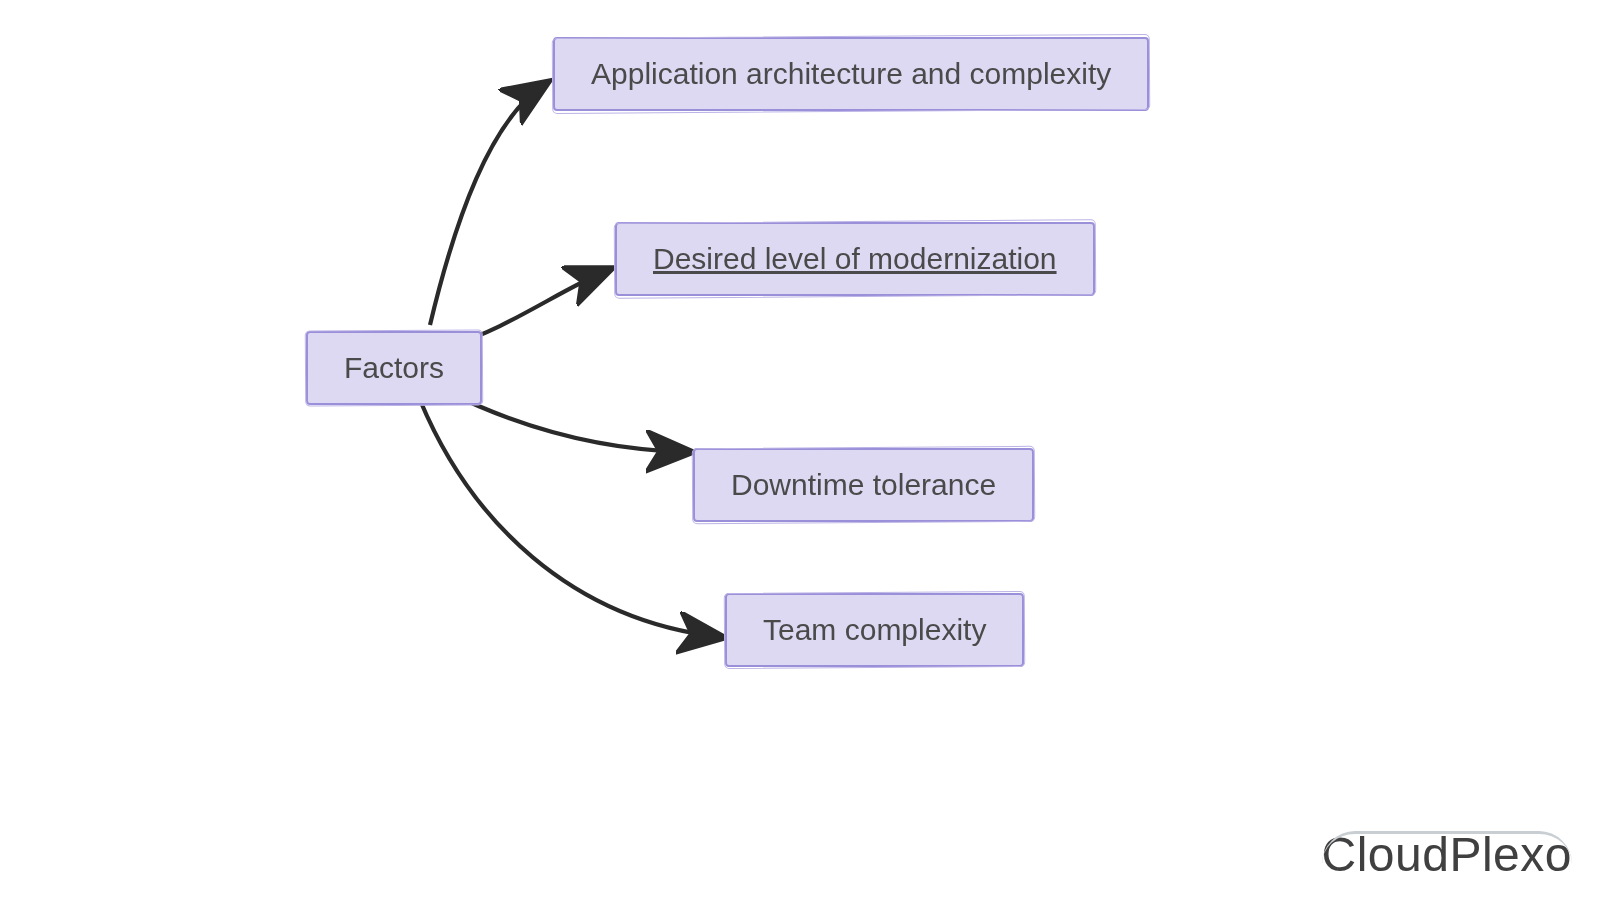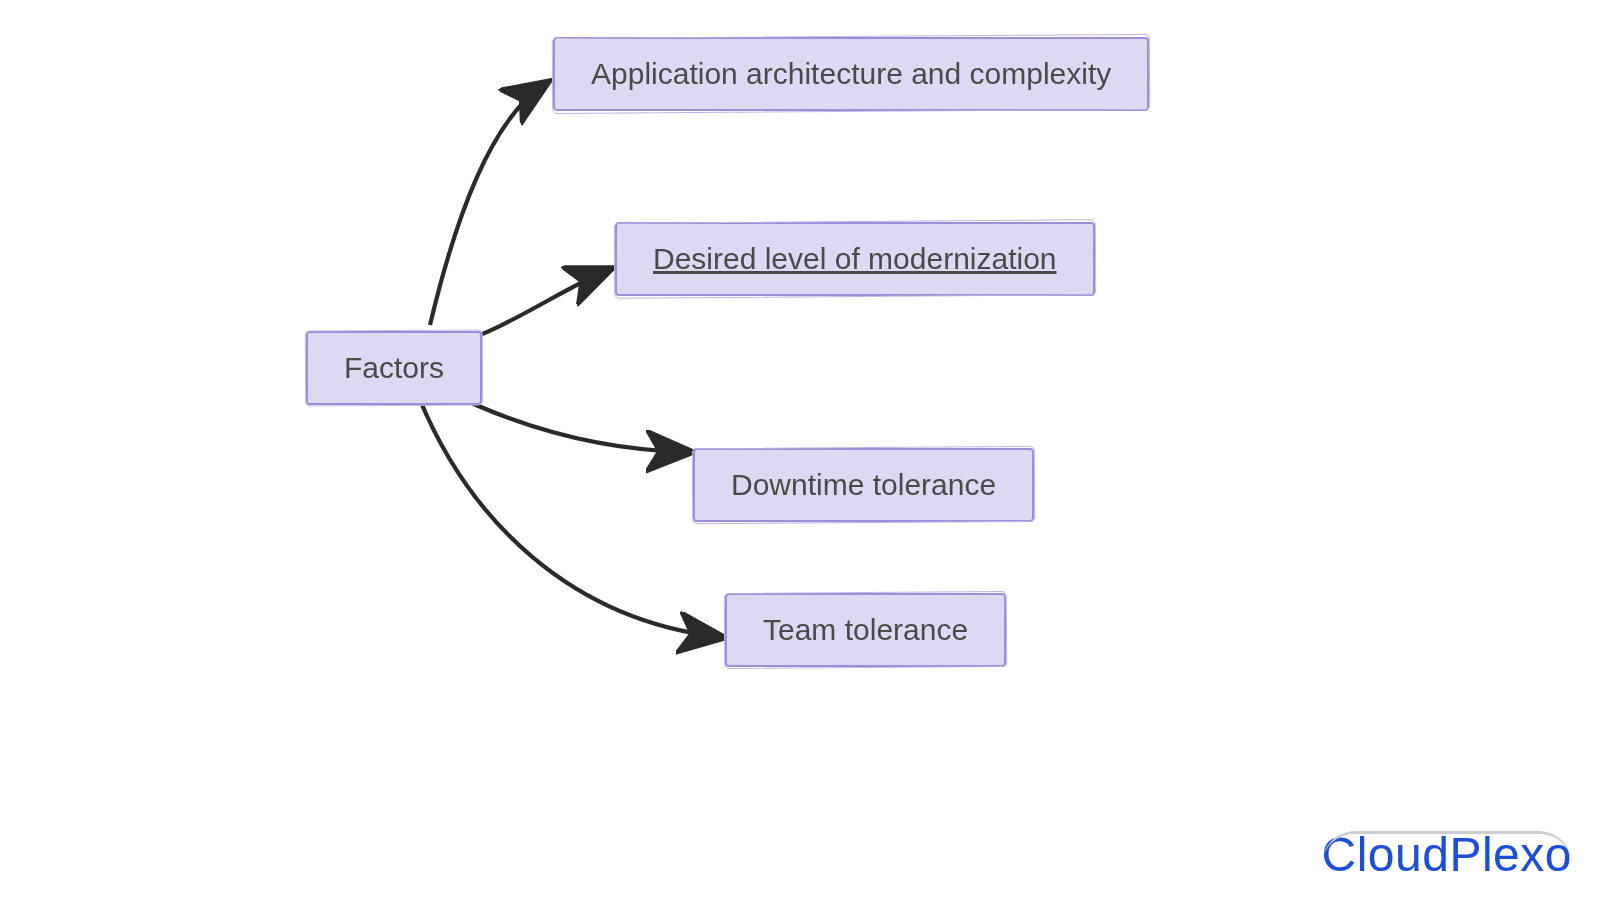--- a/index.html
+++ b/index.html
@@ -41,21 +41,21 @@
     left: 0; top: 0;
     width: 1600px;
     height: 900px;
     pointer-events: none;
   }
   .logo {
     position: absolute;
     right: 28px;
     bottom: 18px;
     font-size: 48px;
-    color: #1d4ed8;
+    color: #404040;
     font-weight: 500;
     letter-spacing: 0.5px;
     display: flex;
     align-items: flex-end;
   }
   .logo .arc {
     position: absolute;
     top: 4px;
     left: 50%;
     transform: translateX(-50%);
@@ -97,19 +97,19 @@
 
 <div class="node" style="left:615px; top:222px;text-decoration:underline;">
   <span>Desired level of modernization</span>
 </div>
 
 <div class="node" style="left:693px; top:408px;margin-top:40px;">
   <span>Downtime tolerance</span>
 </div>
 
 <div class="node" style="left:725px; top:593px;">
-  <span>Team tolerance</span>
+  <span>Team complexity</span>
 </div>
 
 <div class="logo">
   <div class="arc"></div>
   <span>CloudPlexo</span>
 </div>
 
 </body></html>

